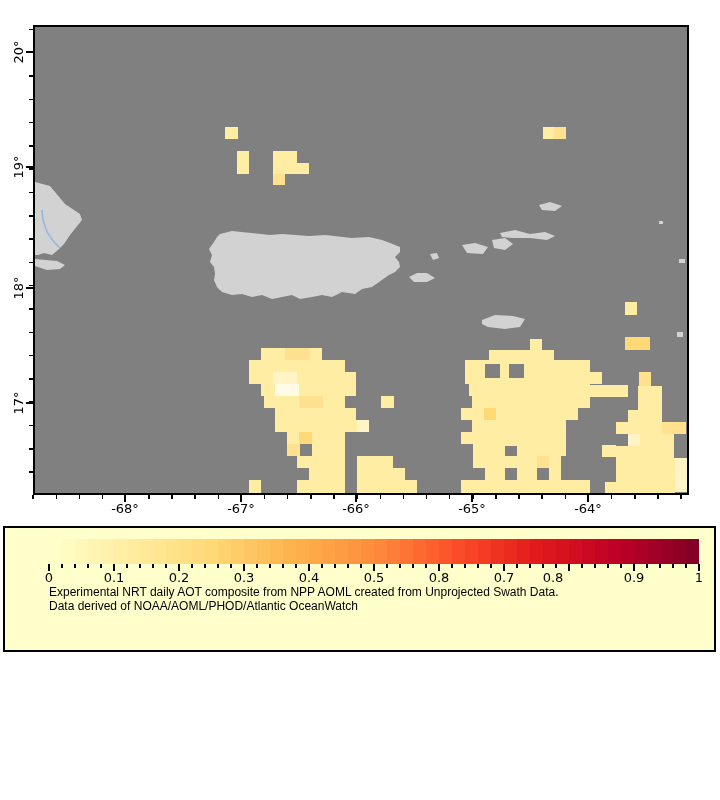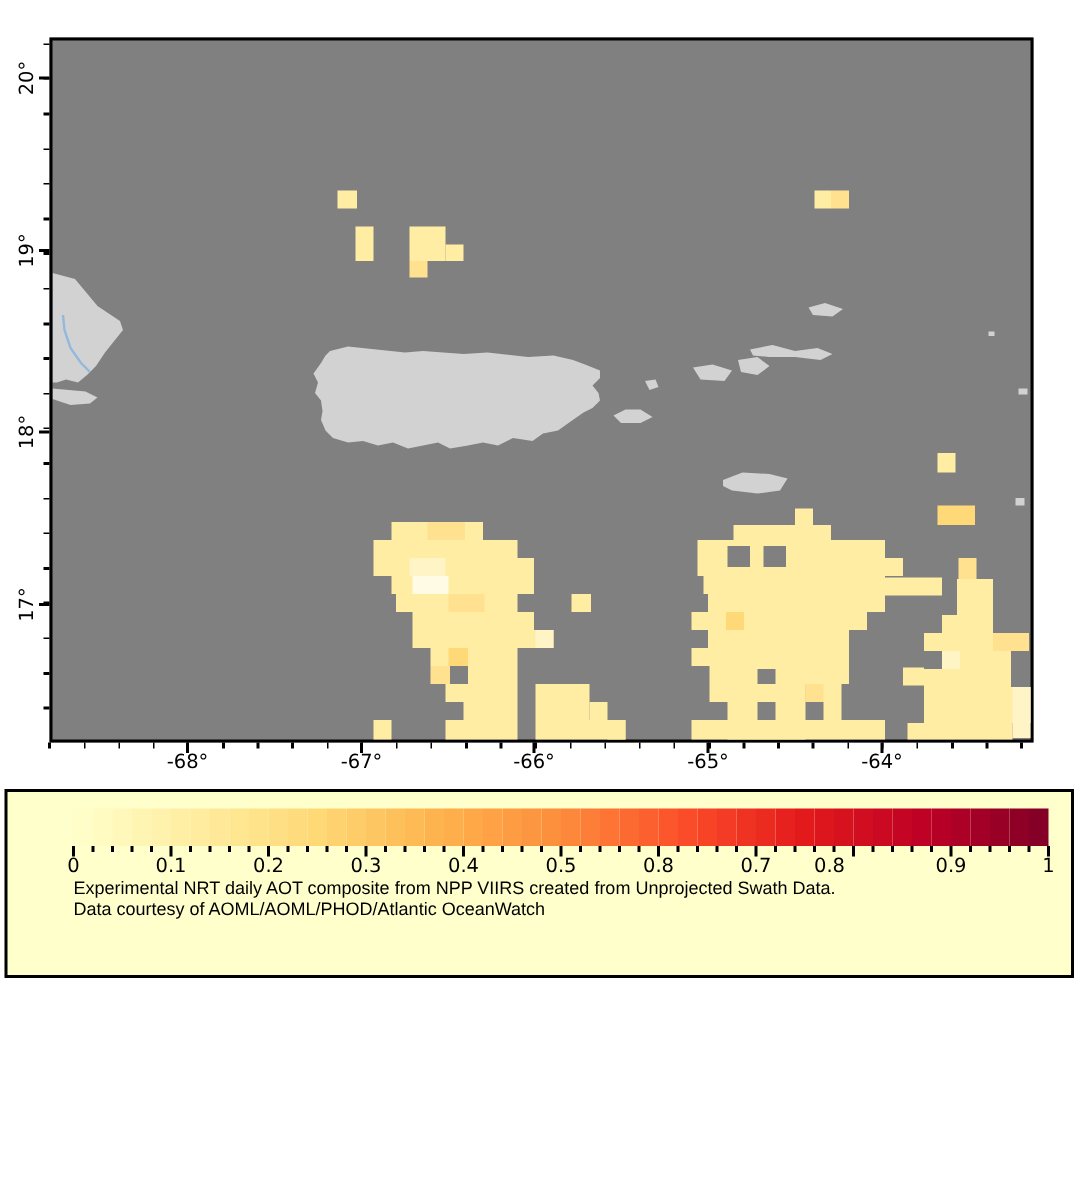--- a/index.html
+++ b/index.html
@@ -246,17 +246,17 @@
         <div class="cb-lab" style="left: 219px;">0.3</div>
         <div class="cb-lab" style="left: 284px;">0.4</div>
         <div class="cb-lab" style="left: 349px;">0.5</div>
         <div class="cb-lab" style="left: 414px;">0.8</div>
         <div class="cb-lab" style="left: 479px;">0.7</div>
         <div class="cb-lab" style="left: 528px;">0.8</div>
         <div class="cb-lab" style="left: 609px;">0.9</div>
         <div class="cb-lab" style="left: 674px;">1</div>
       </div>
     <div id="caption">
-      <div>Experimental NRT daily AOT composite from NPP VIIRS created from Unprojected Swath Data.</div>
-      <div>Data courtesy of AOML/AOML/PHOD/Atlantic OceanWatch</div>
+      <div>Experimental NRT daily AOT composite from NPP AOML created from Unprojected Swath Data.</div>
+      <div>Data derived of NOAA/AOML/PHOD/Atlantic OceanWatch</div>
     </div>
   </div>
 </div>
 
 </body></html>

